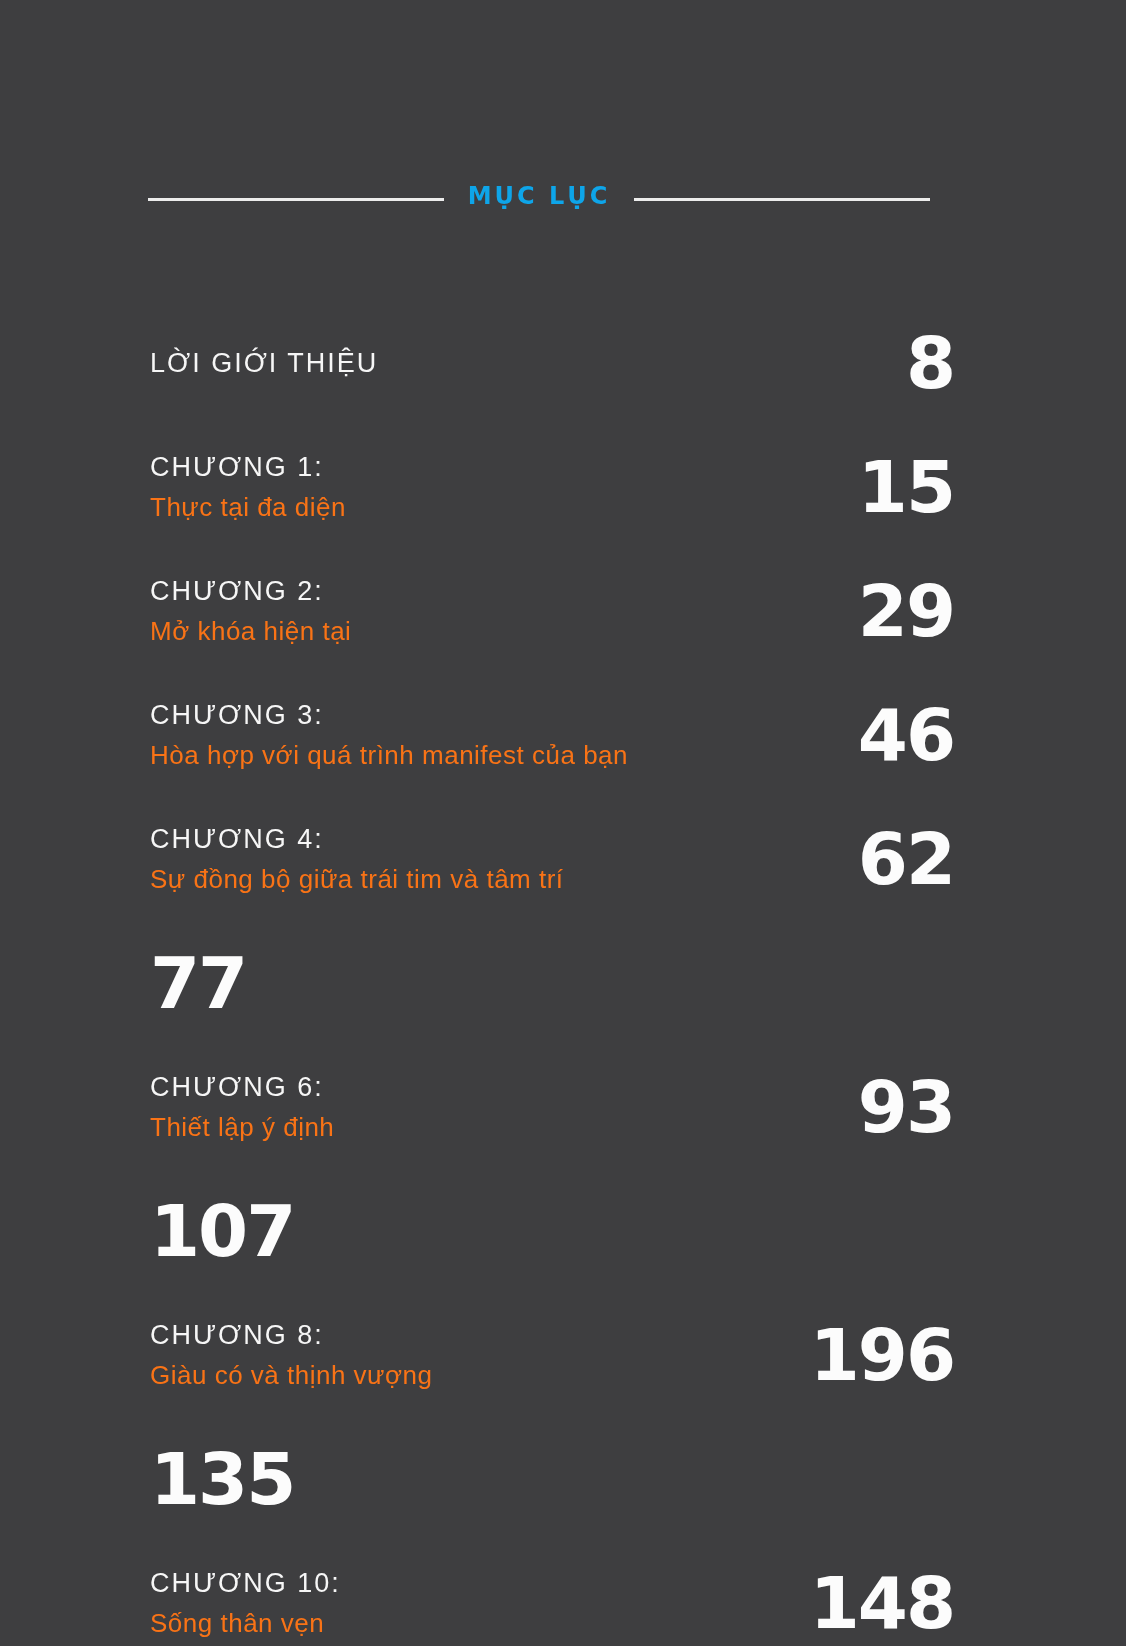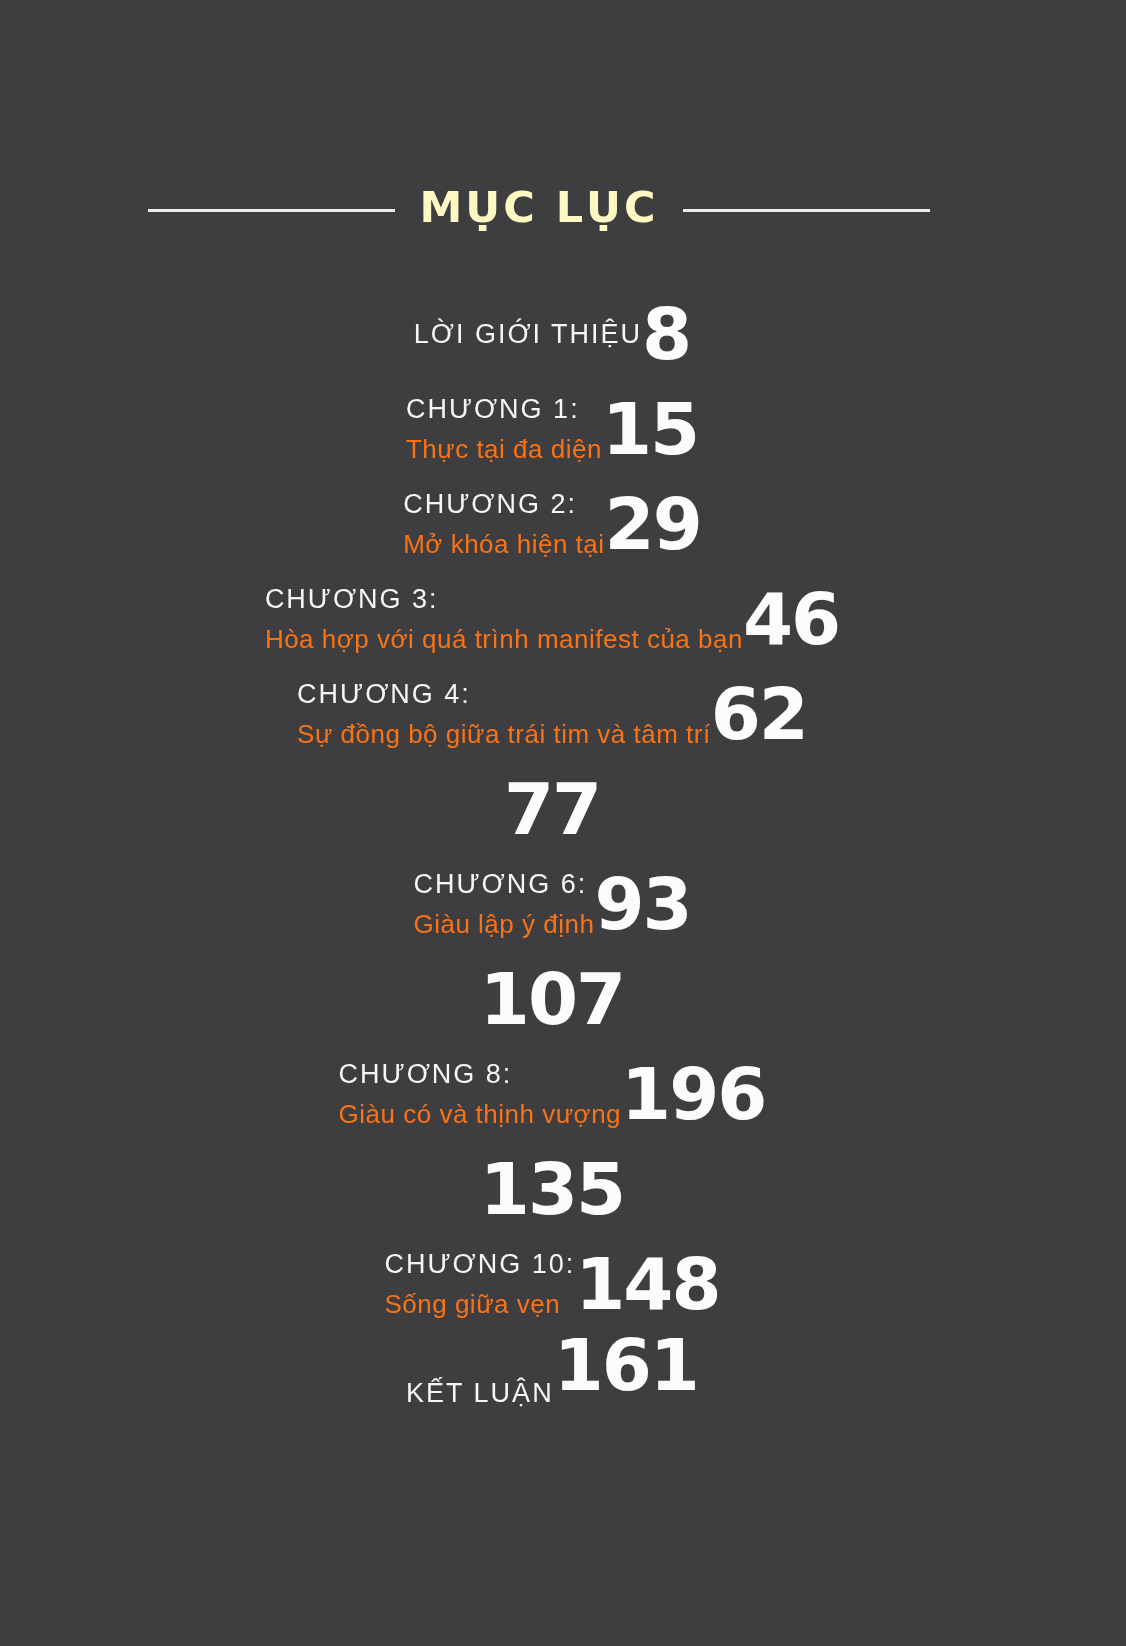--- a/index.html
+++ b/index.html
@@ -32,40 +32,41 @@
 
   .header .rule {
     flex: 1;
     height: 3px;
     background: #ececec;
   }
 
   .header .title {
     font-family: "DejaVu Sans", sans-serif;
     font-weight: 800;
-    font-size: 43px;
+    font-size: 24px;
     letter-spacing: 3px;
-    color: #fef9c3;
+    color: #0ea5e9;
     white-space: nowrap;
     padding: 0 4px 6px 4px;
   }
 
   
   .toc {
     position: absolute;
     top: 286px;
     left: 150px;
     right: 172px;
   }
 
   .row {
     height: 95px;
     display: flex;
-    justify-content: center;
+    justify-content: space-between;
     align-items: center;
+    margin-top: 29px;
   }
 
   .label { max-width: 640px; }
 
   .heading {
     font-size: 27px;
     font-weight: 300;
     letter-spacing: 2px;
     color: #f6f6f6;
     line-height: 32px;
@@ -146,21 +147,21 @@
       <div class="num">62</div>
     </div>
 
     <div class="row">
       <div class="num">77</div>
     </div>
 
     <div class="row">
       <div class="label">
         <div class="heading">CHƯƠNG 6:</div>
-        <div class="subtitle">Giàu lập ý định</div>
+        <div class="subtitle">Thiết lập ý định</div>
       </div>
       <div class="num">93</div>
     </div>
 
     <div class="row">
       <div class="num">107</div>
     </div>
 
     <div class="row">
       <div class="label">
@@ -170,21 +171,21 @@
       <div class="num">196</div>
     </div>
 
     <div class="row">
       <div class="num">135</div>
     </div>
 
     <div class="row">
       <div class="label">
         <div class="heading">CHƯƠNG 10:</div>
-        <div class="subtitle">Sống giữa vẹn</div>
+        <div class="subtitle">Sống thân vẹn</div>
       </div>
       <div class="num">148</div>
     </div>
 
     <div class="row last">
       <div class="label">
         <div class="heading">KẾT LUẬN</div>
       </div>
       <div class="num">161</div>
     </div>

